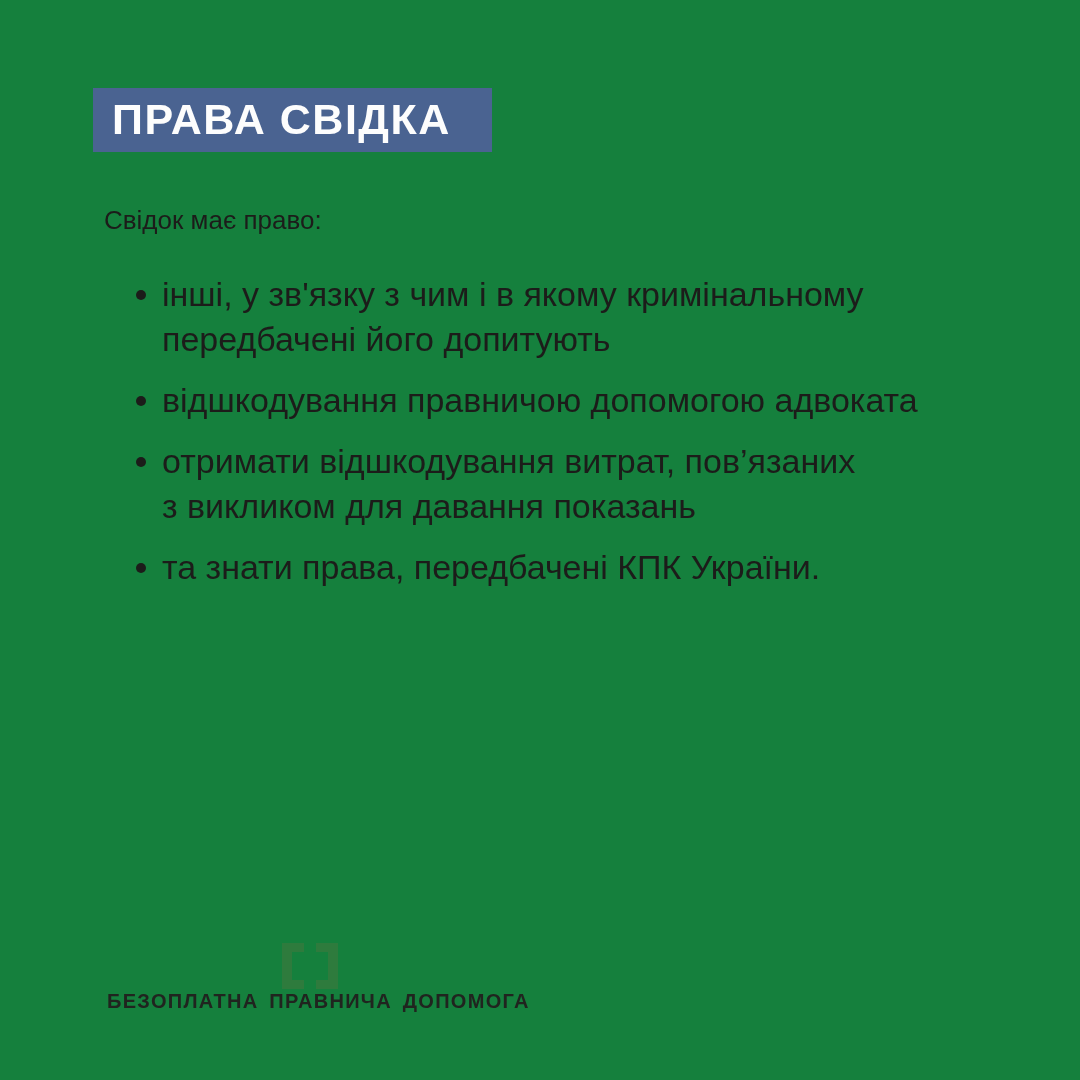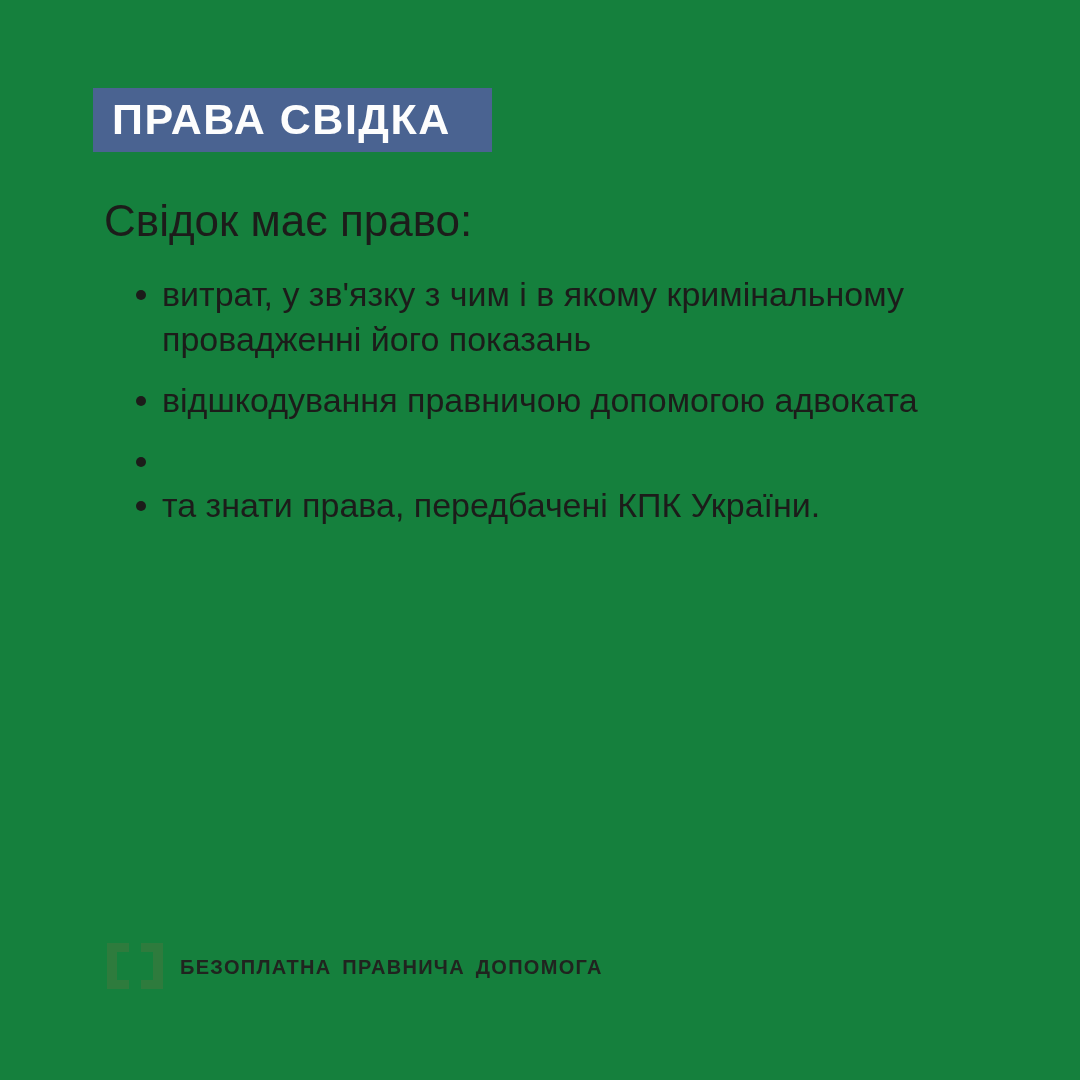--- a/index.html
+++ b/index.html
@@ -37,21 +37,21 @@
     letter-spacing: 1.5px;
     white-space: nowrap;
     transform: translateY(-1px);
   }
 
   
   .intro {
     position: absolute;
     left: 104px;
     top: 198px;
-    font-size: 44px;
+    font-size: 26px;
     line-height: 45px;
     color: #1c1c1a;
   }
 
   
   .bullet-list {
     position: absolute;
     left: 136px;
     top: 272px;
     width: 830px;
@@ -80,20 +80,21 @@
   .bullet-line { min-height: 0; }
   .bullet-line:empty { display: none; }
 
   
   .footer {
     position: absolute;
     left: 107px;
     top: 943px;
     display: flex;
     align-items: center;
+    flex-direction: column;
   }
   .brackets-icon {
     display: flex;
     align-items: center;
     margin-right: 17px;
   }
   .bracket {
     width: 22px;
     height: 46px;
     box-sizing: border-box;
@@ -128,35 +129,39 @@
     <span class="title-text">ПРАВА СВІДКА</span>
   </div>
 
   <div class="intro">Свідок має право:</div>
 
   <div class="bullet-list">
 
     <div class="bullet-item">
       <span class="bullet-dot"></span>
       <div class="bullet-text">
-        <div class="bullet-line">витрат, у зв'язку з чим і в якому кримінальному</div>
-        <div class="bullet-line">провадженні його показань</div>
+        <div class="bullet-line">інші, у зв'язку з чим і в якому кримінальному</div>
+        <div class="bullet-line">передбачені його допитують</div>
       </div>
     </div>
 
     <div class="bullet-item">
       <span class="bullet-dot"></span>
       <div class="bullet-text">
         <div class="bullet-line">відшкодування правничою допомогою адвоката</div>
 
       </div>
     </div>
 
     <div class="bullet-item">
       <span class="bullet-dot"></span>
+      <div class="bullet-text">
+        <div class="bullet-line">отримати відшкодування витрат, пов’язаних</div>
+        <div class="bullet-line">з викликом для давання показань</div>
+      </div>
     </div>
 
     <div class="bullet-item">
       <span class="bullet-dot"></span>
       <div class="bullet-text">
         <div class="bullet-line">та знати права, передбачені КПК України.</div>
 
       </div>
     </div>
 

